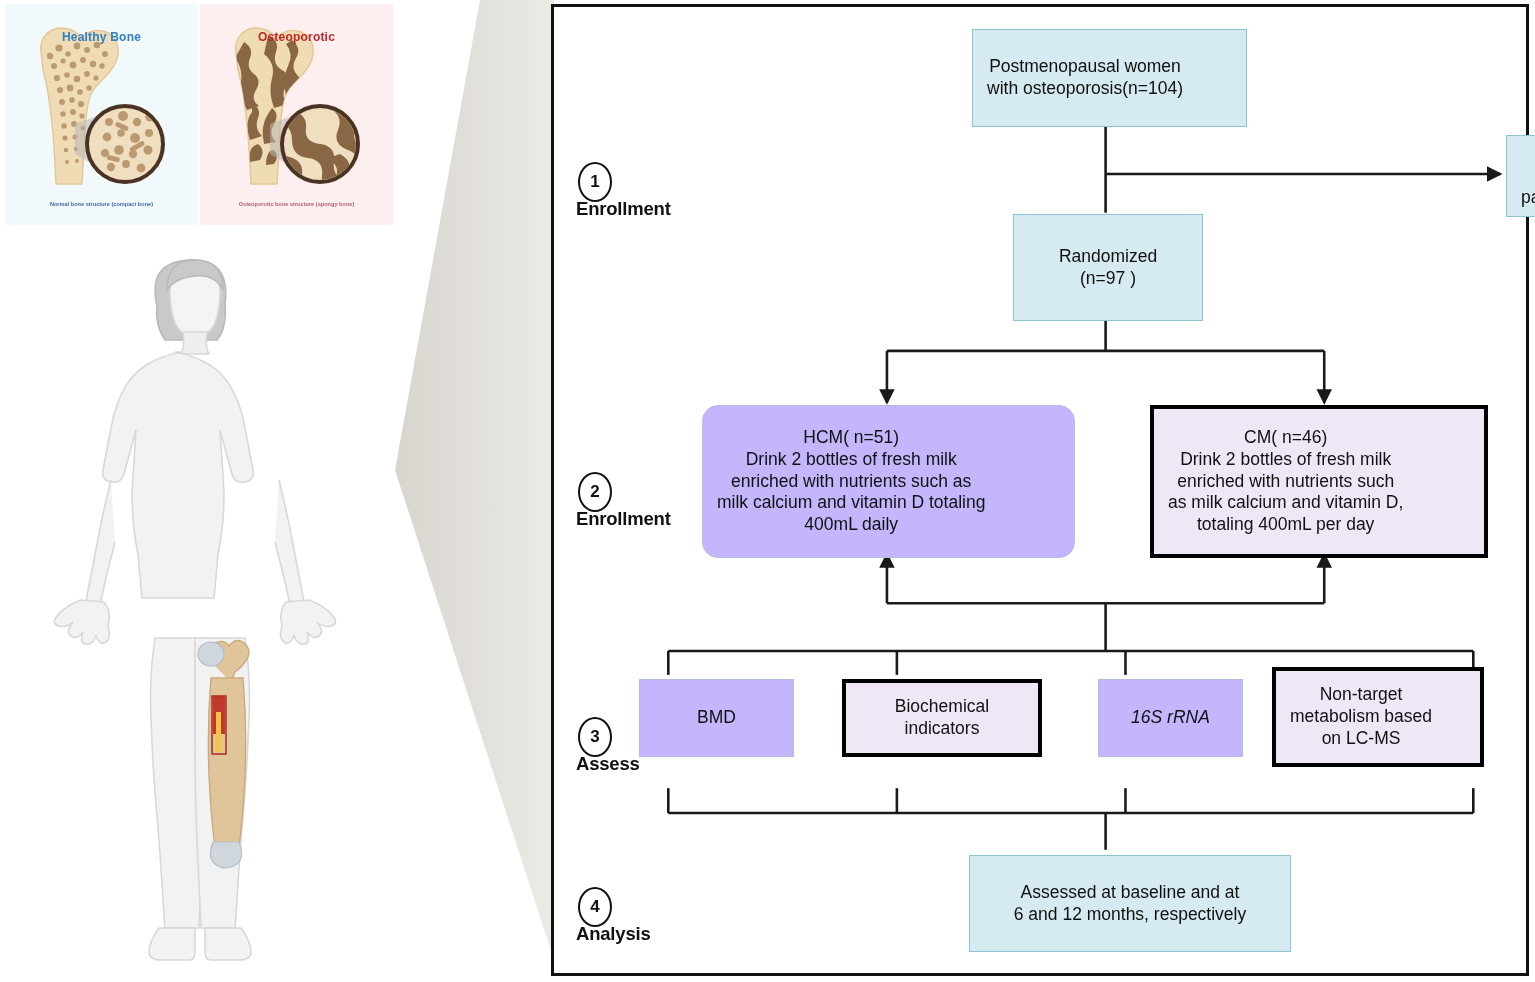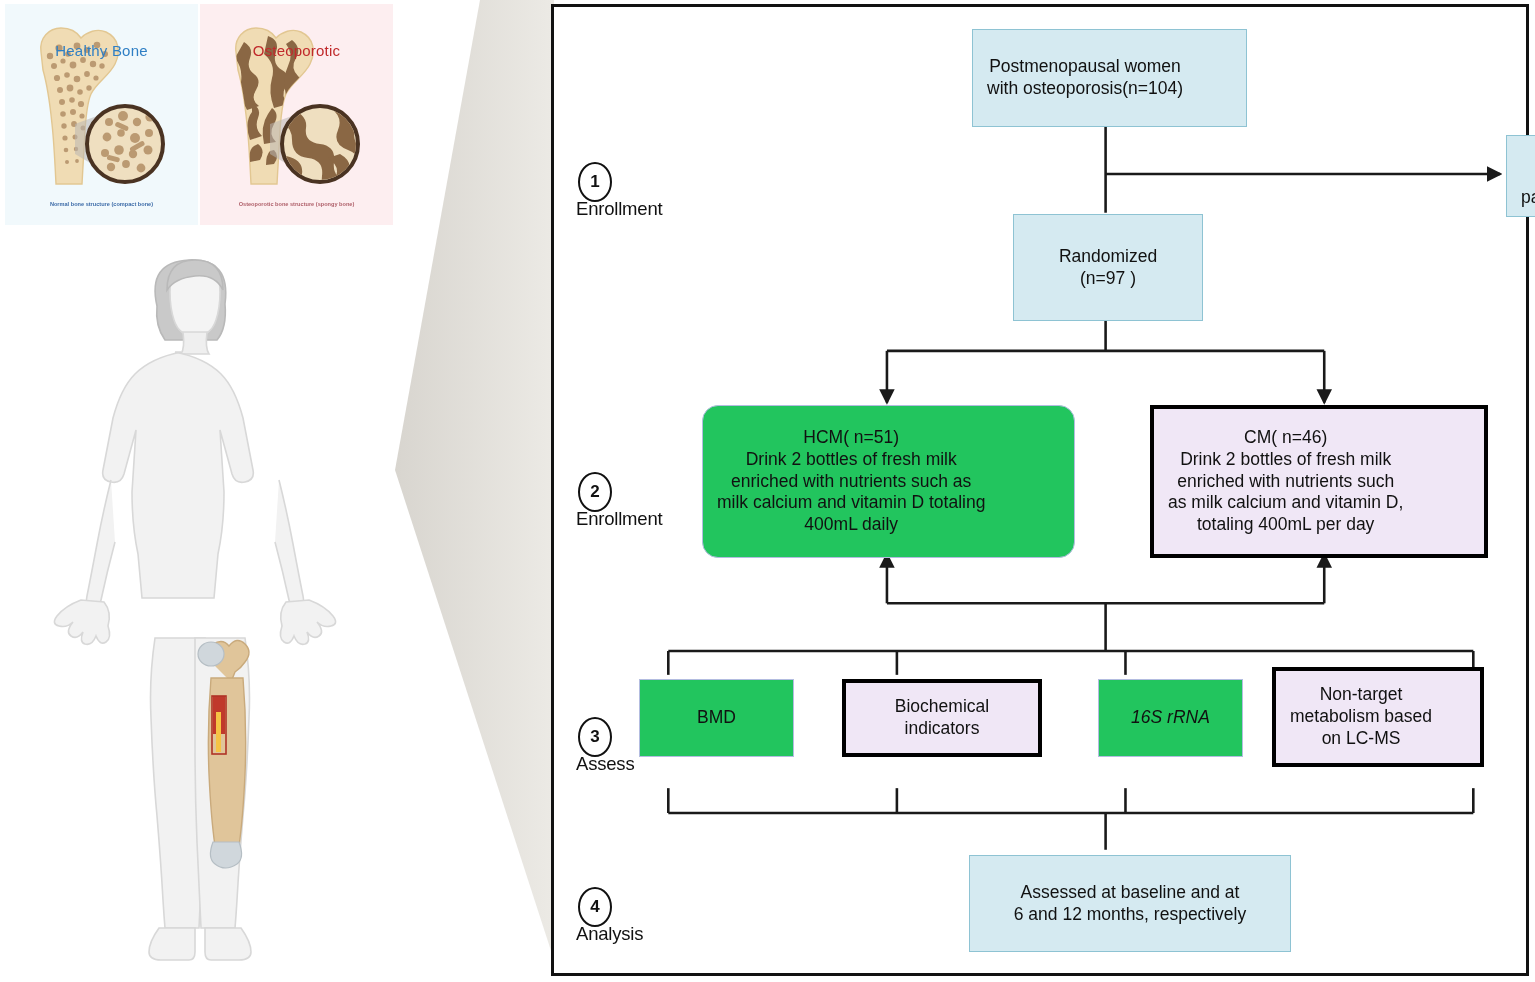--- a/index.html
+++ b/index.html
@@ -26,25 +26,25 @@
   .bone-figure {
     position: absolute;
     top: 4px;
     width: 193px;
     height: 221px;
   }
   #bone-healthy { left: 5px; background: #f1f9fc; }
   #bone-osteo  { left: 200px; background: #fdeef0; }
   .bone-title {
     position: absolute;
-    top: 38px;
+    top: 26px;
     width: 100%;
     text-align: center;
-    font-size: 15px;
-    font-weight: normal;
+    font-size: 12px;
+    font-weight: bold;
     letter-spacing: .2px;
   }
   #bone-healthy .bone-title { color: #2f7fc4; }
   #bone-osteo  .bone-title { color: #c0292b; }
   .bone-caption {
     position: absolute;
     bottom: 16px;
     width: 100%;
     text-align: center;
     font-size: 5.6px;
@@ -98,21 +98,21 @@
     display: flex;
     align-items: center;
     font-size: 17.5px;
     line-height: 1.25;
     color: #111111;
     white-space: pre-line;
   }
   .fbox.center { justify-content: center; text-align: center; }
   .fbox.left   { justify-content: flex-start; text-align: center; padding-left: 14px; padding-right: 8px; }
   .blue   { background: #d5eaf1; border: 1px solid #8ec3d3; }
-  .lav    { background: #22c55e; border: 1px solid #b3bce0; }
+  .lav    { background: #c4b5fd; border: 1px solid #b3bce0; }
   .purple { background: #f0e7f6; border: 4px solid #000000; }
   .rounded { border-radius: 16px; }
 
   
   .stage {
     position: absolute;
     width: 120px;
   }
   .stage-circle {
     position: relative;
@@ -124,21 +124,21 @@
     align-items: center;
     justify-content: center;
     font-size: 17px;
     font-weight: bold;
     color: #111111;
     margin-left: 2px;
   }
   .stage-label {
     margin-top: -4px;
     font-size: 18.5px;
-    font-weight: normal;
+    font-weight: bold;
     color: #111111;
     letter-spacing: -0.2px;
   }
 </style>
 </head>
 <body>
 
 <div id="root">
 
   <div id="left-panel">

